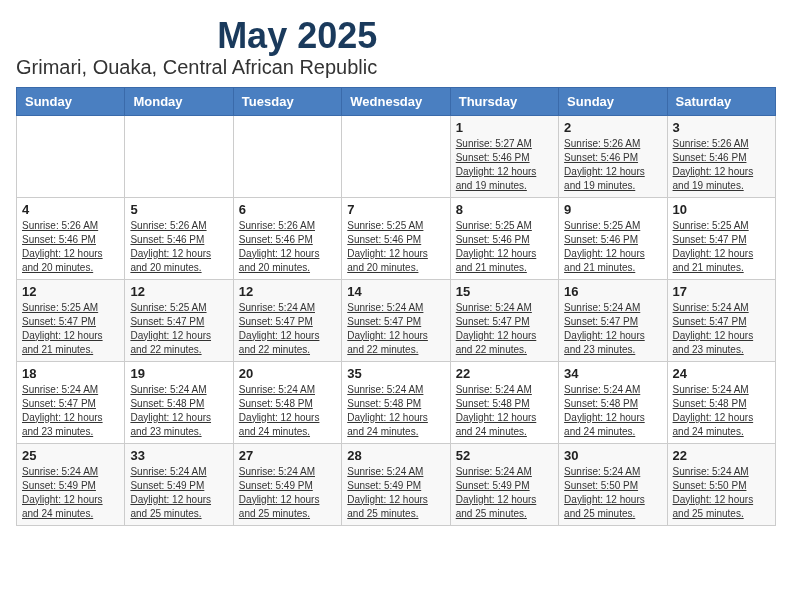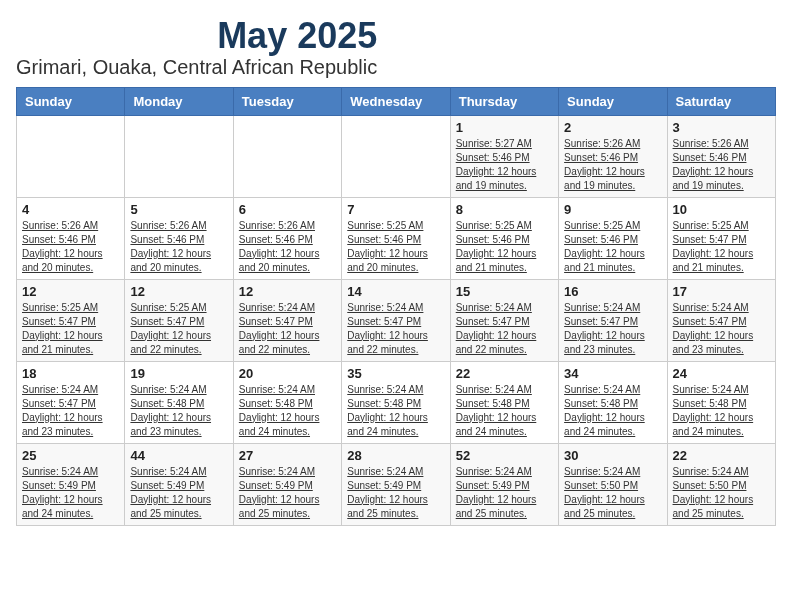--- a/index.html
+++ b/index.html
@@ -210,21 +210,21 @@
           <span class="day-num">24</span>
           <div class="day-info">Sunrise: 5:24 AM<br>Sunset: 5:48 PM<br>Daylight: 12 hours<br>and 24 minutes.</div>
         </td>
       </tr>
       <tr>
         <td>
           <span class="day-num">25</span>
           <div class="day-info">Sunrise: 5:24 AM<br>Sunset: 5:49 PM<br>Daylight: 12 hours<br>and 24 minutes.</div>
         </td>
         <td>
-          <span class="day-num">44</span>
+          <span class="day-num">33</span>
           <div class="day-info">Sunrise: 5:24 AM<br>Sunset: 5:49 PM<br>Daylight: 12 hours<br>and 25 minutes.</div>
         </td>
         <td>
           <span class="day-num">27</span>
           <div class="day-info">Sunrise: 5:24 AM<br>Sunset: 5:49 PM<br>Daylight: 12 hours<br>and 25 minutes.</div>
         </td>
         <td>
           <span class="day-num">28</span>
           <div class="day-info">Sunrise: 5:24 AM<br>Sunset: 5:49 PM<br>Daylight: 12 hours<br>and 25 minutes.</div>
         </td>

